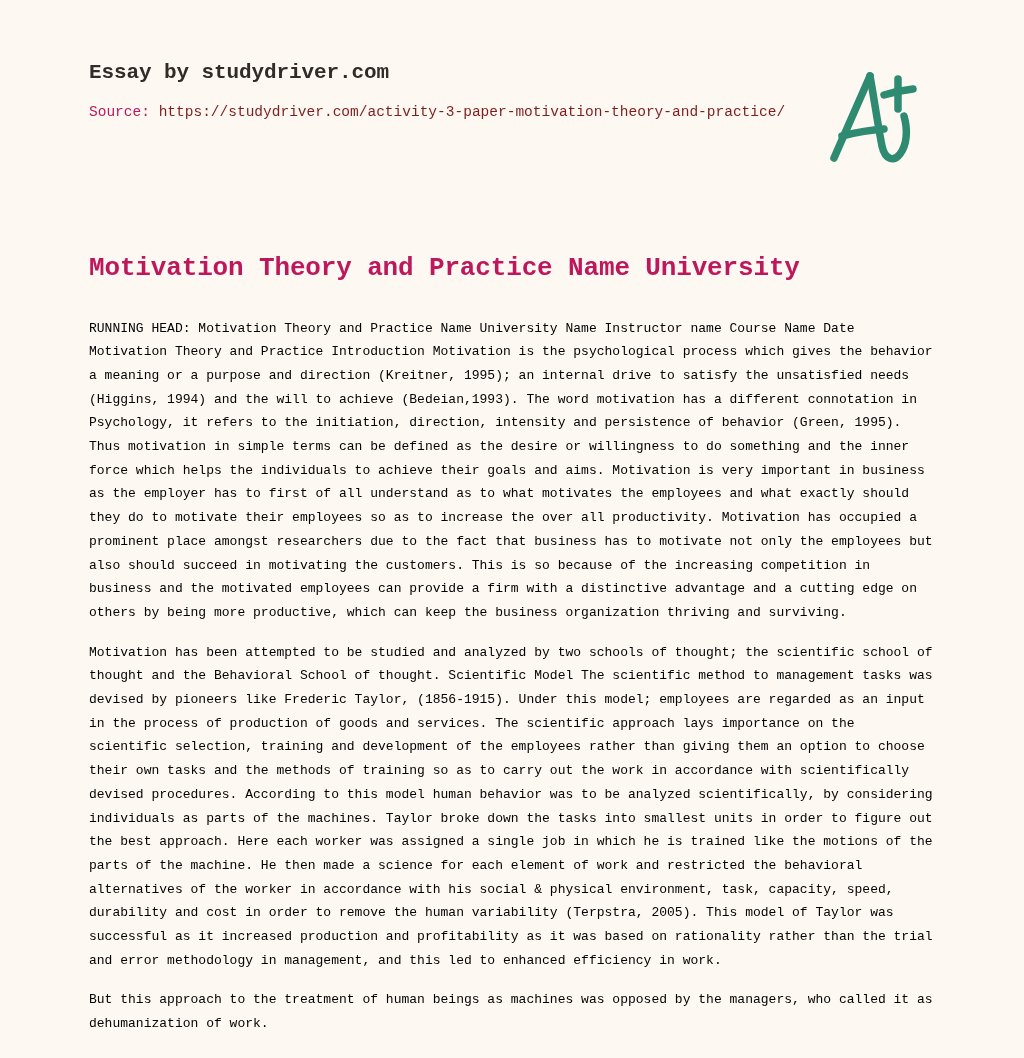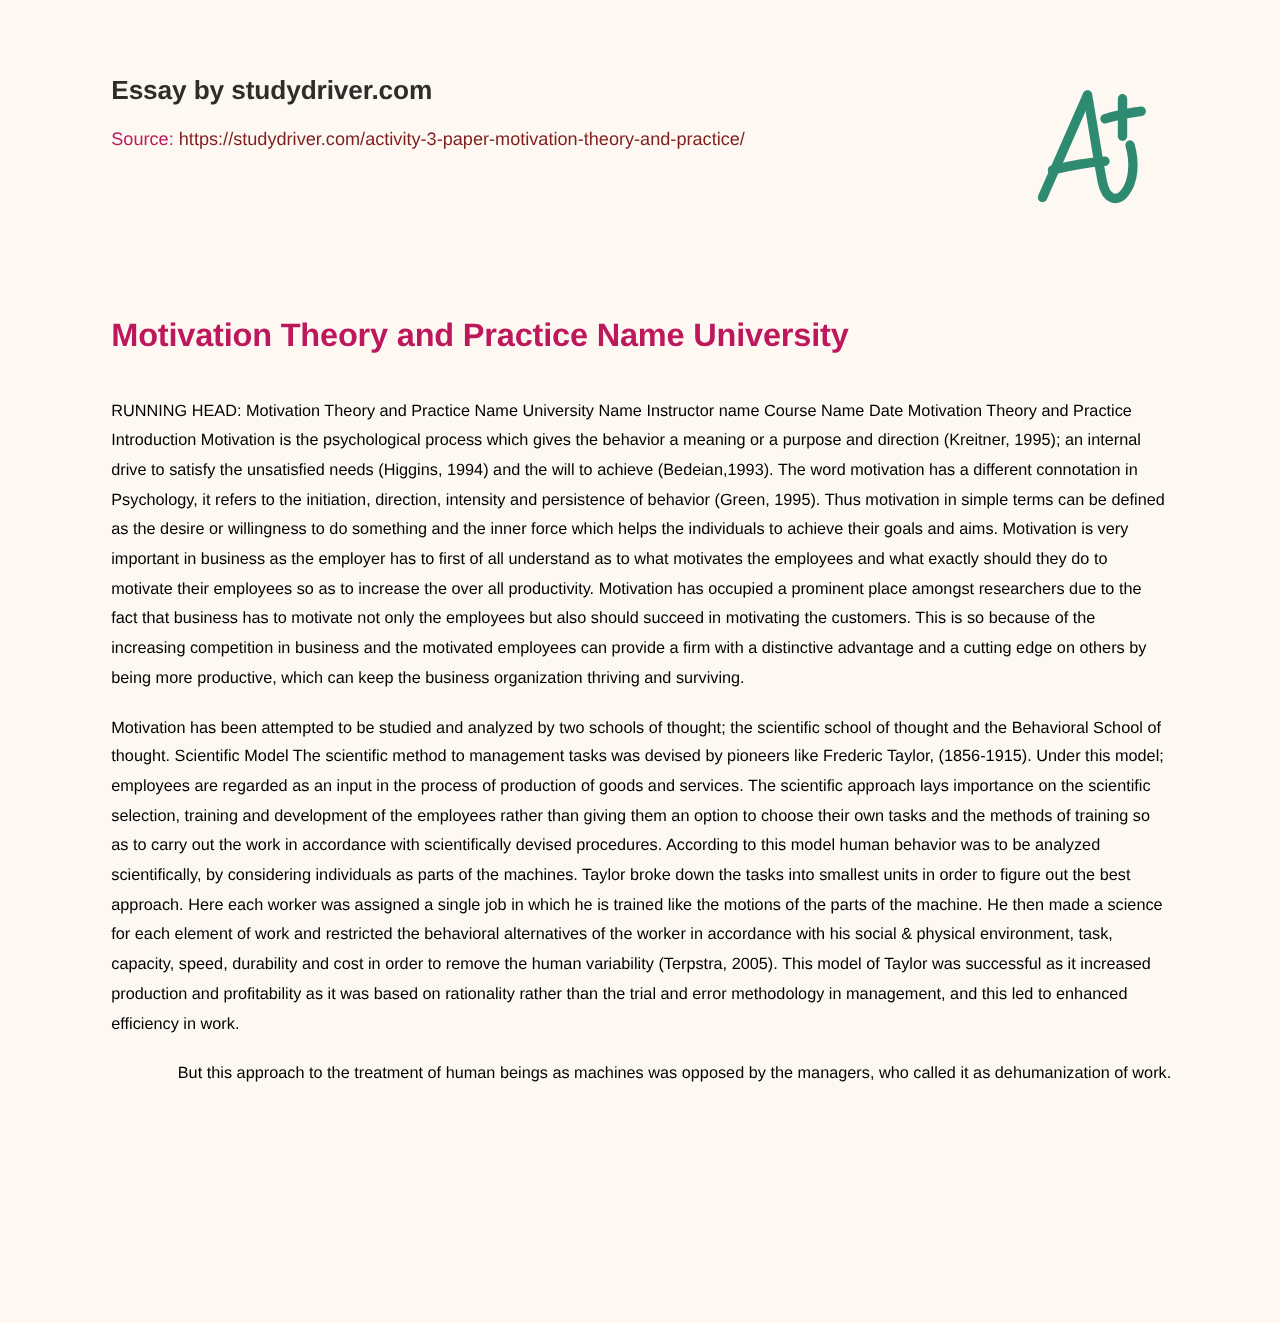--- a/index.html
+++ b/index.html
@@ -13,20 +13,21 @@
     font-family: "Liberation Sans", sans-serif;
     -webkit-font-smoothing: antialiased;
     overflow: hidden;
   }
 
   .page {
     position: relative;
     width: 1024px;
     height: 1058px;
     box-sizing: border-box;
+    font-family: Liberation Mono, monospace;
   }
 
   
   .header {
     position: absolute;
     left: 89px;
     top: 60px;
     right: 80px;
   }
 
@@ -95,21 +96,20 @@
     margin: 0 0 16px 0;
     font-size: 13px;
     line-height: 23.7px;
     color: #000000;
     text-align: left;
     letter-spacing: 0.01px;
   }
 
   .body-copy p:last-child {
     margin-bottom: 0;
-    text-align: right;
   }
 </style>
 </head>
 <body>
 
 <div class="page">
 
   <div class="header">
     <div class="essay-by">Essay by studydriver.com</div>
     <div class="source-line">

